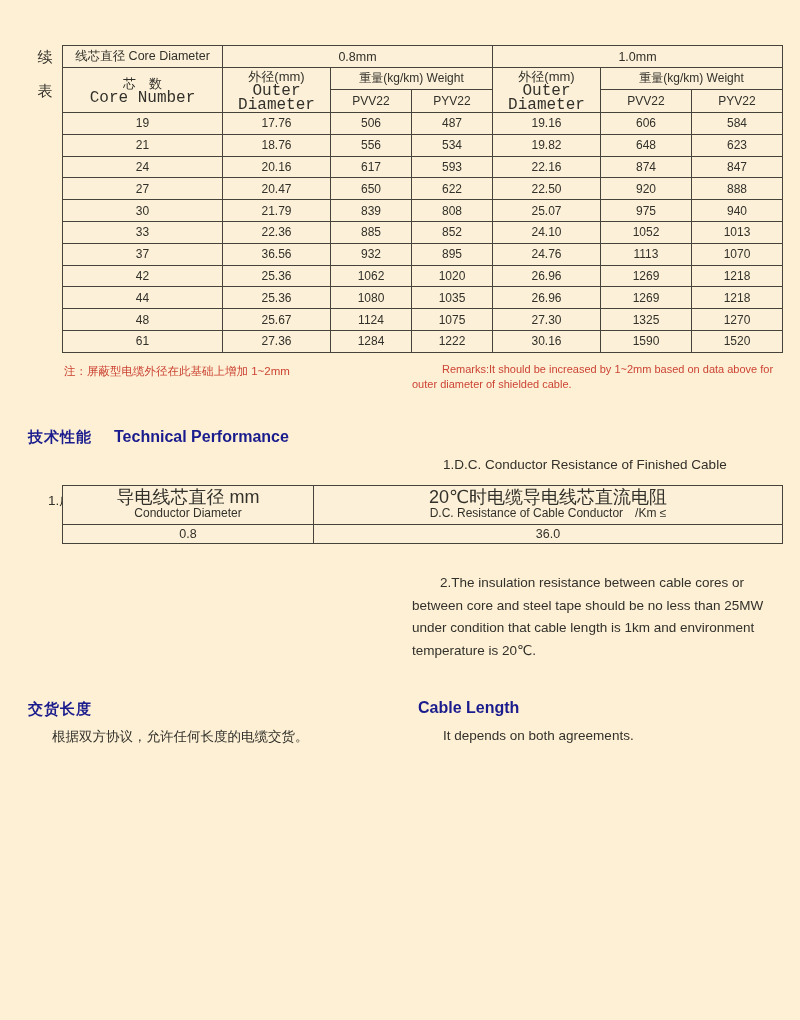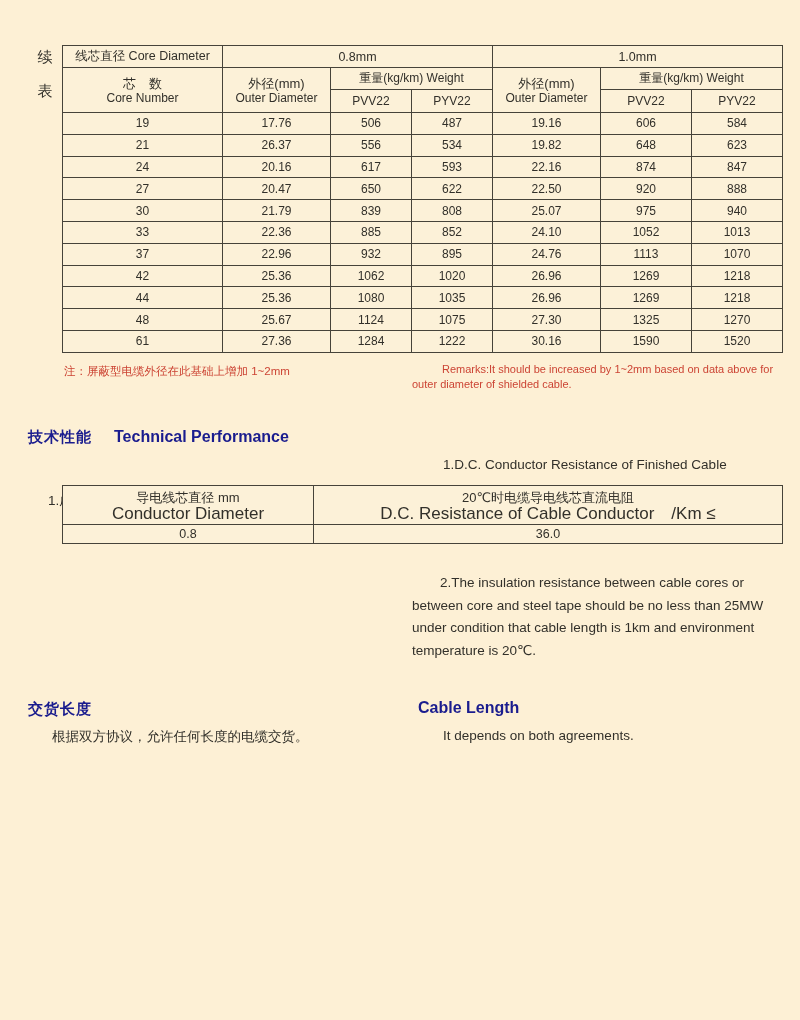--- a/index.html
+++ b/index.html
@@ -20,40 +20,40 @@
   .t1 td {
     border:1.6px solid #46433a;
     text-align:center; vertical-align:middle;
     font-size:12px; background:#fcf1d8; padding:0;
   }
   .t1 .hrow1 td { height:22px; font-size:12.5px; }
   .t1 .hrow2 td { height:22px; }
   .t1 .hrow3 td { height:23px; }
   .t1 .drow td { height:21.8px; }
   .t1 .zh { font-size:13px; line-height:15px; }
-  .t1 .en { font-size:12px; line-height:14px; }
+  .t1 .en { font-size:16px; line-height:14px;font-family:Liberation Mono, monospace; }
 
   
   .note-zh { position:absolute; left:64px; top:364px; font-size:11.5px; color:#cc4434; }
   .note-en { position:absolute; left:412px; top:362px; width:376px; font-size:11px; line-height:15px; color:#cc4434; text-indent:30px; }
 
   
   .sec-heading { position:absolute; font-weight:bold; color:#1a1c8e; }
   .h-zh { font-size:15px; letter-spacing:1px; }
   .h-en { font-size:16px; margin-left:22px;text-align:center; }
 
   .line-item { position:absolute; font-size:13.5px; }
 
   
   .t2wrap { position:absolute; left:62px; top:485px; width:720px; }
   .t2 td { border:1.6px solid #46433a; text-align:center; vertical-align:middle; background:#fcf1d8; padding:1px 0; }
   .t2 .hcell { height:39px; }
   .t2 .dcell { height:19px; font-size:12.5px; }
-  .t2 .zh { font-size:13px; line-height:17px; }
-  .t2 .en { font-size:17px; line-height:15px; }
+  .t2 .zh { font-size:18px; line-height:17px; }
+  .t2 .en { font-size:12px; line-height:15px; }
 
   
   .para-zh { position:absolute; left:28px; top:574px; width:370px; font-size:13.5px; line-height:22.5px; }
   .para-zh p { text-indent:20px; }
   .para-en { position:absolute; left:412px; top:572px; width:378px; font-size:13.5px; line-height:22.5px; }
   .para-en p { text-indent:28px; }
 
   .delivery-zh-body { position:absolute; left:52px; top:728px; font-size:13.5px; }
   .delivery-en-body { position:absolute; left:443px; top:728px; font-size:13.5px; }
 </style>
@@ -110,21 +110,21 @@
         <td>19</td>
             <td>17.76</td>
             <td>506</td>
             <td>487</td>
             <td>19.16</td>
             <td>606</td>
             <td>584</td>
       </tr>
       <tr class="drow">
         <td>21</td>
-            <td>26.37</td>
+            <td>18.76</td>
             <td>556</td>
             <td>534</td>
             <td>19.82</td>
             <td>648</td>
             <td>623</td>
       </tr>
       <tr class="drow">
         <td>24</td>
             <td>20.16</td>
             <td>617</td>
@@ -155,21 +155,21 @@
         <td>33</td>
             <td>22.36</td>
             <td>885</td>
             <td>852</td>
             <td>24.10</td>
             <td>1052</td>
             <td>1013</td>
       </tr>
       <tr class="drow">
         <td>37</td>
-            <td>22.96</td>
+            <td>36.56</td>
             <td>932</td>
             <td>895</td>
             <td>24.76</td>
             <td>1113</td>
             <td>1070</td>
       </tr>
       <tr class="drow">
         <td>42</td>
             <td>25.36</td>
             <td>1062</td>

